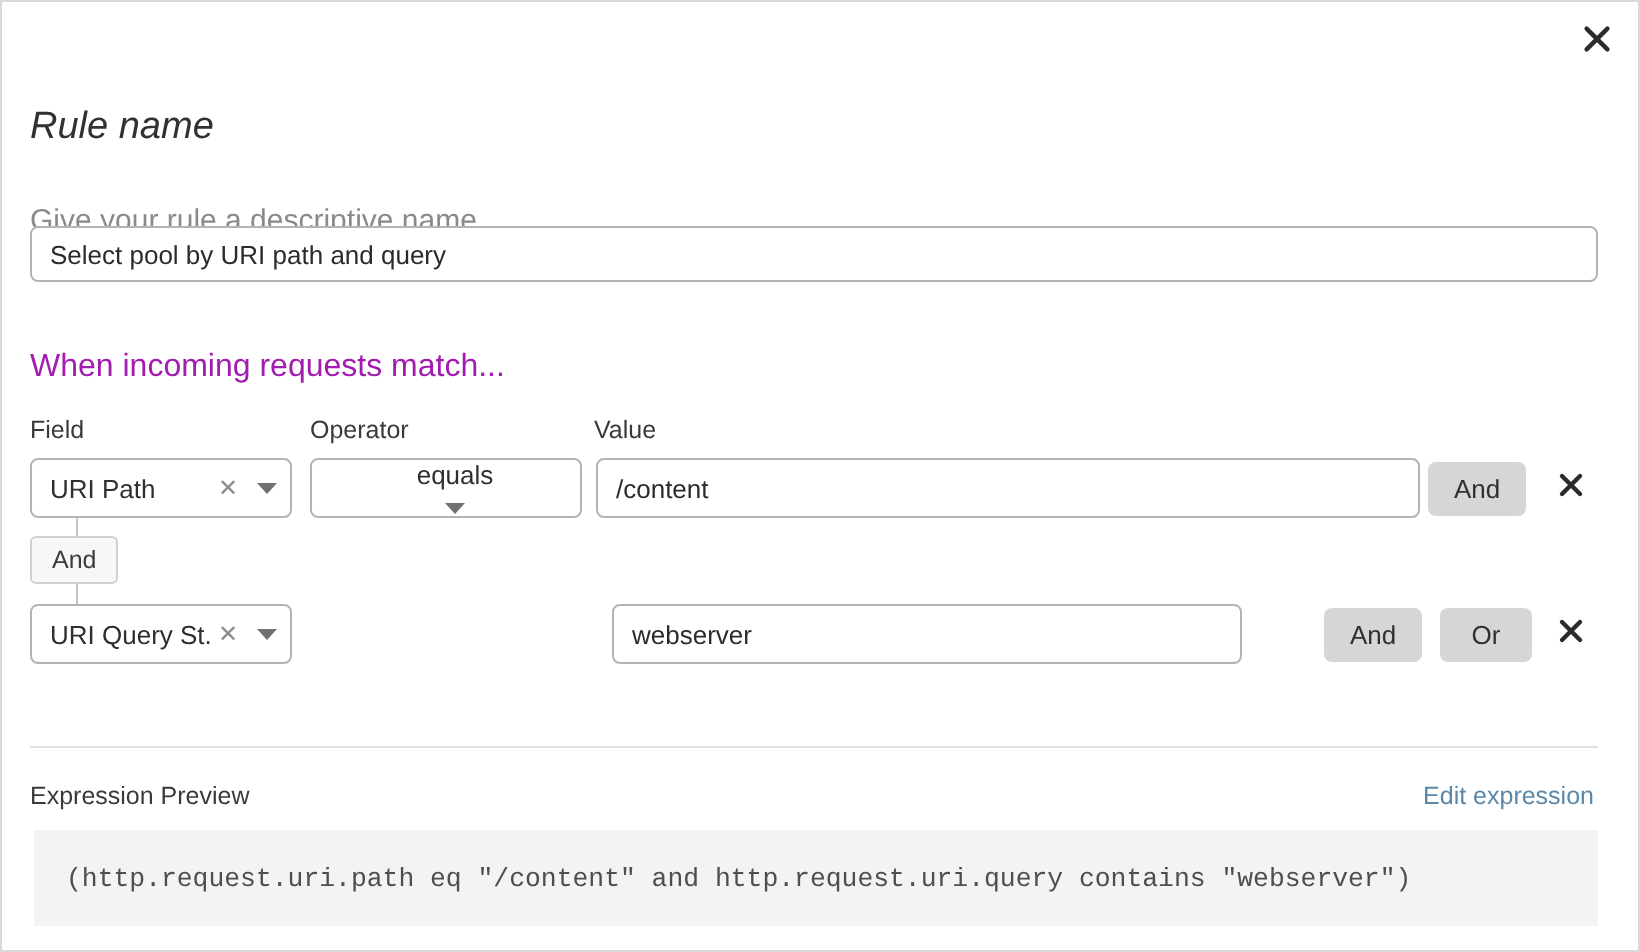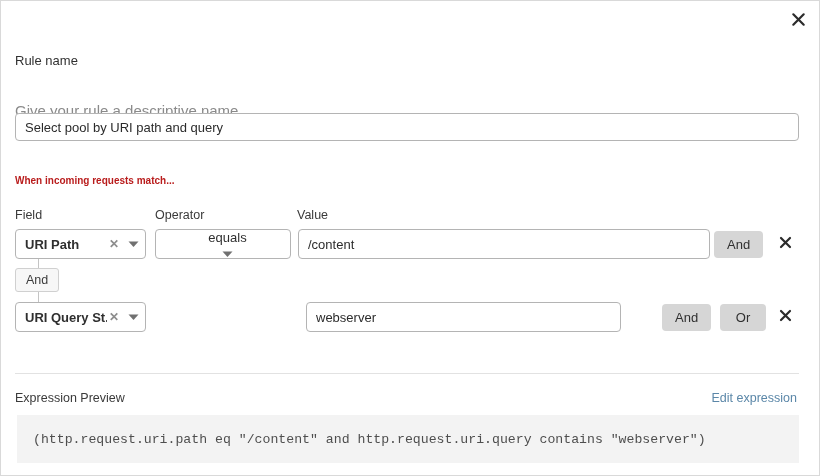--- a/index.html
+++ b/index.html
@@ -44,22 +44,23 @@
     background: transparent;
     border: none;
     padding: 0;
   }
   .close-btn svg { display: block; }
 
   
   .section-label {
     position: absolute;
     left: 14px;
-    font-size: 13px;
+    font-size: 19px;
     color: #313131;
+    font-style: italic;
   }
   .rule-name-label { top: 52px; }
   .rule-name-hint {
     position: absolute;
     left: 14px;
     top: 74px;
     font-size: 15px;
     color: #8a8a8a;
     margin-top: 27px;
   }
@@ -78,23 +79,23 @@
     font-size: 13px;
     color: #2b2b2b;
     outline: none;
   }
 
   
   .match-heading {
     position: absolute;
     left: 14px;
     top: 174px;
-    font-size: 10px;
-    font-weight: bold;
-    color: #b91c1c;
+    font-size: 16px;
+    font-weight: normal;
+    color: #a21caf;
   }
 
   
   .col-head {
     position: absolute;
     top: 207px;
     font-size: 12.5px;
     color: #3a3a3a;
   }
   .col-head.field { left: 14px; }
@@ -120,21 +121,20 @@
     background: #ffffff;
     display: flex;
     align-items: center;
   }
 
   .select-field {
     left: 14px;
     width: 131px;
     padding-left: 9px;
     cursor: pointer;
-    font-weight: bold;
   }
   .select-operator {
     left: 154px;
     width: 136px;
     padding-left: 9px;
     cursor: pointer;
     flex-direction: column;
   }
   .sel-text {
     flex: 1;

